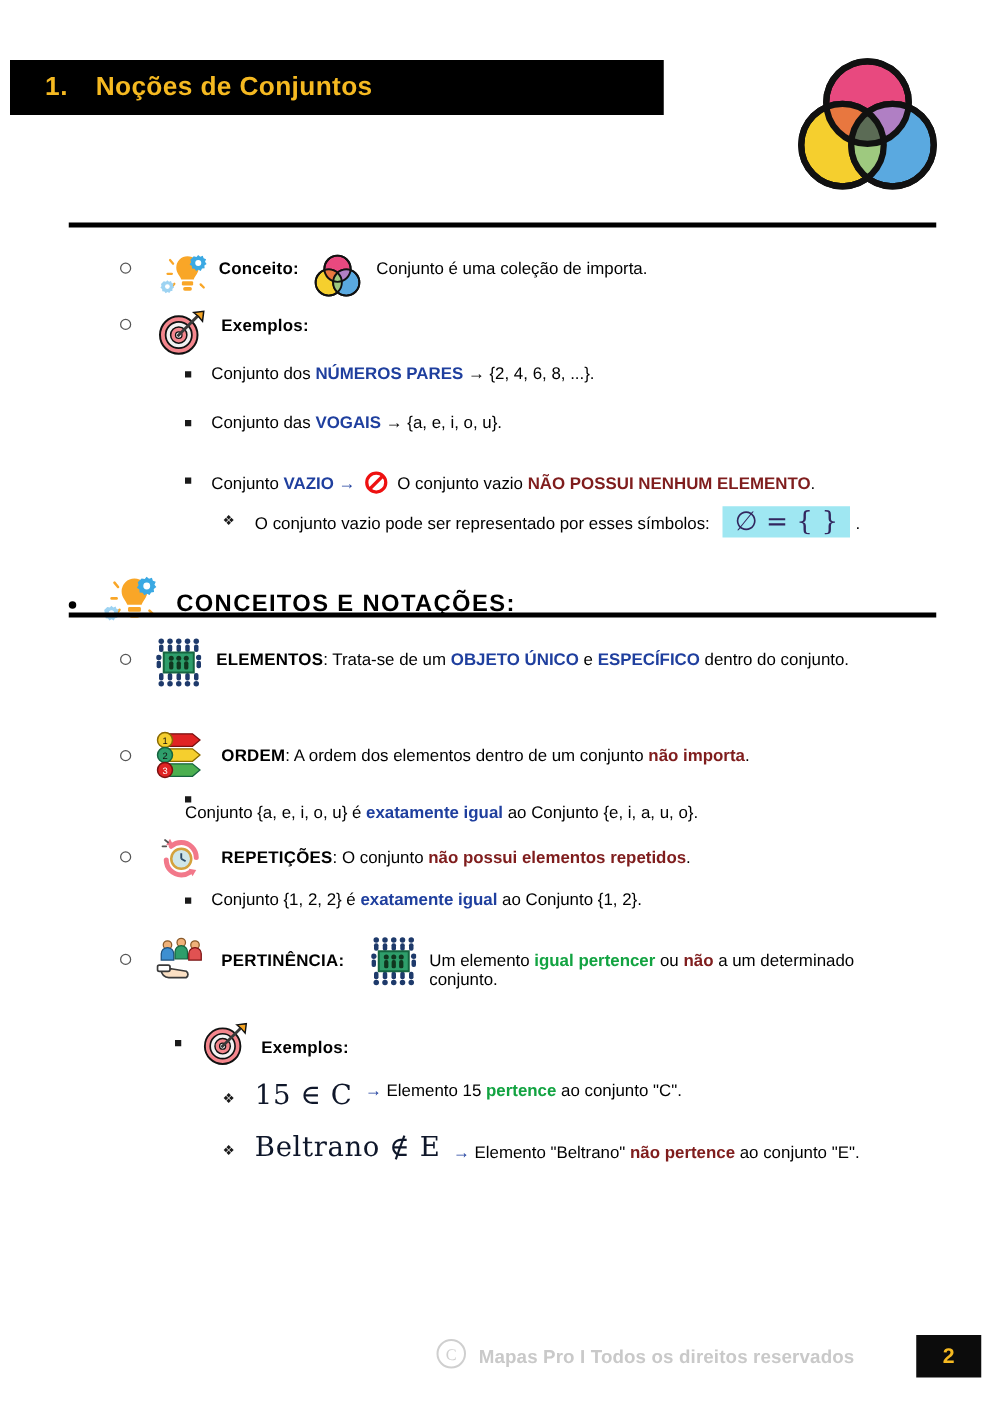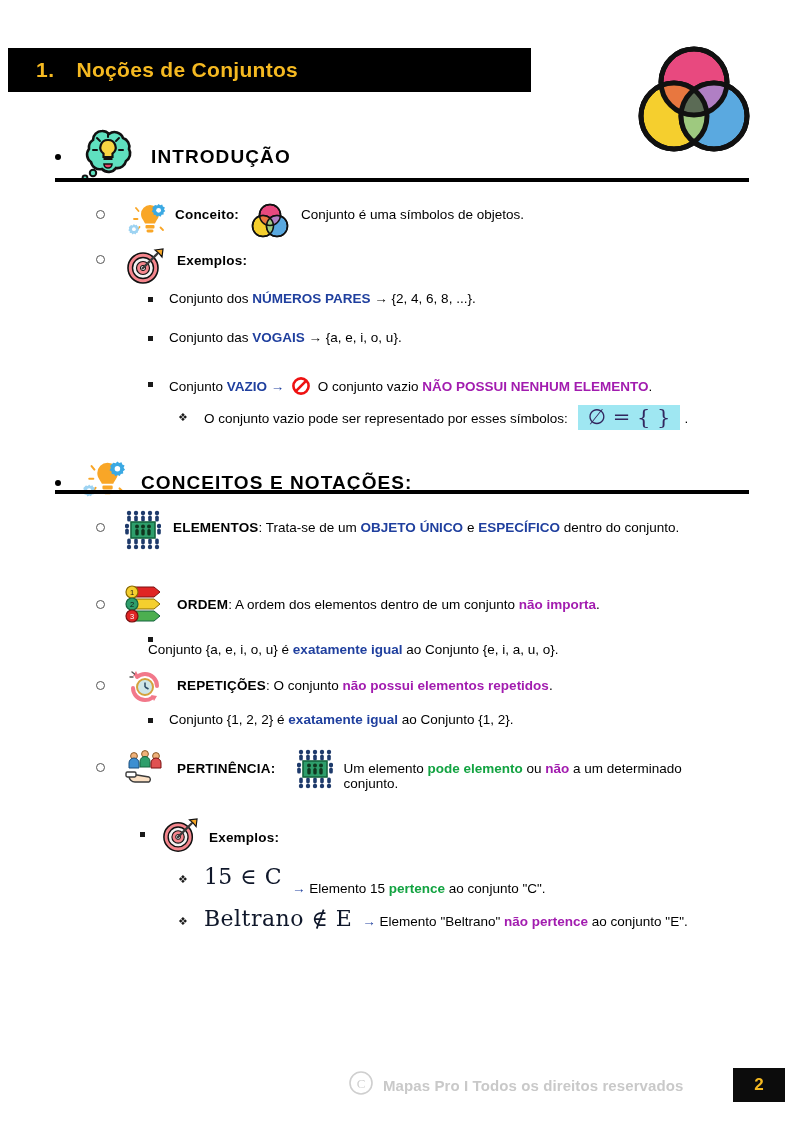--- a/index.html
+++ b/index.html
@@ -36,21 +36,21 @@
   .ocirc{
     width:7px;height:7px;border-radius:50%;border:1.3px solid #555;margin-right:20px;
     flex:none;margin-top:7px;
   }
   .sq{width:5px;height:5px;background:#1a1a1a;flex:none;margin-right:16px;margin-top:6px;}
   .diam{color:#1a1a1a;font-size:11px;flex:none;margin-right:16px;line-height:1;margin-top:2px;}
 
   .lbl{font-size:13.5px;font-weight:bold;letter-spacing:.2px;}
   .txt{font-size:13.5px;}
   .blue{color:#1f3f9e;font-weight:bold;}
-  .red{color:#a21caf;font-weight:bold;}
+  .red{color:#7f1d1d;font-weight:bold;}
   .green{color:#12a341;font-weight:bold;}
   .navy{color:#1f3f9e;}
 
   .justif{text-align:justify;}
 
   .hl{
     background:#9fe7f2;padding:1px 10px 2px 10px;display:inline-block;
     font-family:"DejaVu Serif",serif;color:#32265e;font-size:21px;line-height:1.05;
     vertical-align:middle;
   }
@@ -108,41 +108,20 @@
           <g clip-path="url(#cB)">
             <circle cx="76" cy="72" r="33" fill="#5b6b55"></circle>
           </g>
         </g>
       <circle cx="56" cy="38" r="33" fill="none" stroke="#111" stroke-width="5"></circle>
       <circle cx="36" cy="72" r="33" fill="none" stroke="#111" stroke-width="5"></circle>
       <circle cx="76" cy="72" r="33" fill="none" stroke="#111" stroke-width="5"></circle>
     </svg>
   </div>
 
-  <div class="h1row" style="left:55px;top:128px;">
-    <span class="bulletdot"></span>
-    <span class="icon">
-      <svg width="58" height="54" viewBox="0 0 58 54">
-        <path d="M14 12 a9 9 0 0 1 9-9 a9 9 0 0 1 7 3 a9 9 0 0 1 14 4 a9 9 0 0 1 6 11 a9 9 0 0 1 -3 12 a9 9 0 0 1 -10 7 a9 9 0 0 1 -14 1 a9 9 0 0 1 -11 -7 a9 9 0 0 1 -2 -13 a9 9 0 0 1 4 -9 z" fill="#5fe0bf" stroke="#111" stroke-width="2.6"></path>
-        <path d="M29 12 a7.5 7.5 0 0 1 4.5 13.6 v3.4 h-9 v-3.4 A7.5 7.5 0 0 1 29 12z" fill="#f7d543" stroke="#111" stroke-width="2.2"></path>
-        <rect x="24.5" y="29" width="9" height="3" fill="#111"></rect>
-        <path d="M25 36 h8 a4 4 0 0 1 -8 0z" fill="#e8486a" stroke="#111" stroke-width="1.6"></path>
-        <g stroke="#111" stroke-width="2" stroke-linecap="round">
-          <line x1="29" y1="5" x2="29" y2="9"></line>
-            <line x1="18" y1="10" x2="21" y2="13"></line>
-          <line x1="40" y1="10" x2="37" y2="13"></line>
-            <line x1="14" y1="22" x2="18" y2="22"></line>
-          <line x1="44" y1="22" x2="40" y2="22"></line>
-        </g>
-        <circle cx="14" cy="45" r="3.2" fill="#5fe0bf" stroke="#111" stroke-width="2"></circle>
-        <circle cx="6" cy="50" r="2.4" fill="#5fe0bf" stroke="#111" stroke-width="2"></circle>
-      </svg>
-    </span>
-    <span class="h1txt" style="margin-left:14px;">INTRODUÇÃO</span>
-  </div>
   <div class="rule" style="left:55px;top:178px;width:694px;"></div>
 
   <div class="subrow" style="left:96px;top:203px;width:660px;">
     <span class="ocirc"></span>
     <span class="icon" style="margin-right:8px;">
       <svg width="42" height="36" viewBox="0 0 42 36">
         <path d="M16 11 a9 9 0 0 1 18 0 c0 4.5-3 6.5-4 9.5 h-10 c-1-3-4-5-4-9.5z" fill="#f9a627"></path>
         <rect x="20.5" y="22" width="9" height="3.4" rx="1" fill="#f9a627"></rect>
         <rect x="21.5" y="26.5" width="7" height="3" rx="1.4" fill="#f9a627"></rect>
         <g stroke="#f9a627" stroke-width="1.8" stroke-linecap="round">
@@ -183,21 +162,21 @@
             <circle cx="30" cy="23" r="10.5" fill="#b07fc4"></circle>
           </g>
         <g clip-path="url(#v2)">
             <circle cx="30" cy="23" r="10.5" fill="#9ec97f"></circle>
           </g>
         <circle cx="23" cy="12" r="10.5" fill="none" stroke="#111" stroke-width="1.5"></circle>
         <circle cx="16" cy="23" r="10.5" fill="none" stroke="#111" stroke-width="1.5"></circle>
         <circle cx="30" cy="23" r="10.5" fill="none" stroke="#111" stroke-width="1.5"></circle>
       </svg>
     </span>
-    <span class="txt" style="margin-top:4px;">Conjunto é uma símbolos de objetos.</span>
+    <span class="txt" style="margin-top:4px;">Conjunto é uma coleção de importa.</span>
   </div>
 
   <div class="subrow" style="left:96px;top:248px;">
     <span class="ocirc"></span>
     <span class="icon" style="margin-right:12px;">
       <svg width="40" height="38" viewBox="0 0 40 38">
         <circle cx="18" cy="20" r="15" fill="#f4868d" stroke="#111" stroke-width="1.6"></circle>
         <circle cx="18" cy="20" r="10.5" fill="#f2f2f2" stroke="#111" stroke-width="1.4"></circle>
         <circle cx="18" cy="20" r="6.5" fill="#f4868d" stroke="#111" stroke-width="1.2"></circle>
         <circle cx="18" cy="20" r="2.6" fill="#f2f2f2" stroke="#111" stroke-width="1"></circle>
@@ -475,42 +454,42 @@
               <circle cx="18" cy="17.5" r="2"></circle>
               <rect x="16.3" y="20" width="3.4" height="6.6" rx="1.5"></rect>
             </g>
           <g>
               <circle cx="24" cy="17.5" r="2"></circle>
               <rect x="22.3" y="20" width="3.4" height="6.6" rx="1.5"></rect>
             </g>
         </g>
       </svg>
     </span>
-    <span class="txt" style="margin-top:13px;width:374px;"><span>Um   elemento   </span><span class="green">pode   elemento</span><span>   ou   </span><span class="red">não</span><span>   a   um determinado conjunto.</span></span>
+    <span class="txt" style="margin-top:13px;width:374px;"><span>Um   elemento   </span><span class="green">igual   pertencer</span><span>   ou   </span><span class="red">não</span><span>   a   um determinado conjunto.</span></span>
   </div>
 
   <div class="subrow" style="left:140px;top:818px;">
     <span class="sq" style="margin-top:14px;"></span>
     <span class="icon" style="margin-right:10px;">
       <svg width="38" height="36" viewBox="0 0 40 38">
         <circle cx="18" cy="20" r="15" fill="#f4868d" stroke="#111" stroke-width="1.6"></circle>
         <circle cx="18" cy="20" r="10.5" fill="#f2f2f2" stroke="#111" stroke-width="1.4"></circle>
         <circle cx="18" cy="20" r="6.5" fill="#f4868d" stroke="#111" stroke-width="1.2"></circle>
         <circle cx="18" cy="20" r="2.6" fill="#f2f2f2" stroke="#111" stroke-width="1"></circle>
         <line x1="17" y1="21" x2="33" y2="5" stroke="#3a3a3a" stroke-width="2.4"></line>
         <path d="M30 2 l8-1 -1 8 -3.2-3.8z" fill="#f5a524" stroke="#111" stroke-width="1.2"></path>
       </svg>
     </span>
     <span class="lbl" style="margin-top:12px;">Exemplos:</span>
   </div>
 
   <div class="subrow" style="left:178px;top:864px;">
     <span class="diam" style="margin-top:10px;">❖</span>
     <span class="mathexp" style="margin-right:10px;">15 ∈ C</span>
-    <span class="txt" style="margin-top:17px;"><span class="navy" style="font-weight:bold;">→</span> <span>Elemento 15 </span><span class="green">pertence</span><span> ao conjunto "C".</span></span>
+    <span class="txt" style="margin-top:1px;"><span class="navy" style="font-weight:bold;">→</span> <span>Elemento 15 </span><span class="green">pertence</span><span> ao conjunto "C".</span></span>
   </div>
 
   <div class="subrow" style="left:178px;top:906px;">
     <span class="diam" style="margin-top:10px;">❖</span>
     <span class="mathexp" style="margin-right:10px;">Beltrano ∉  E</span>
     <span class="txt" style="margin-top:8px;"><span class="navy" style="font-weight:bold;">→</span> <span>Elemento "Beltrano" </span><span class="red">não pertence</span><span> ao conjunto "E".</span></span>
   </div>
 
   <div class="footer">
     <span class="icon">

